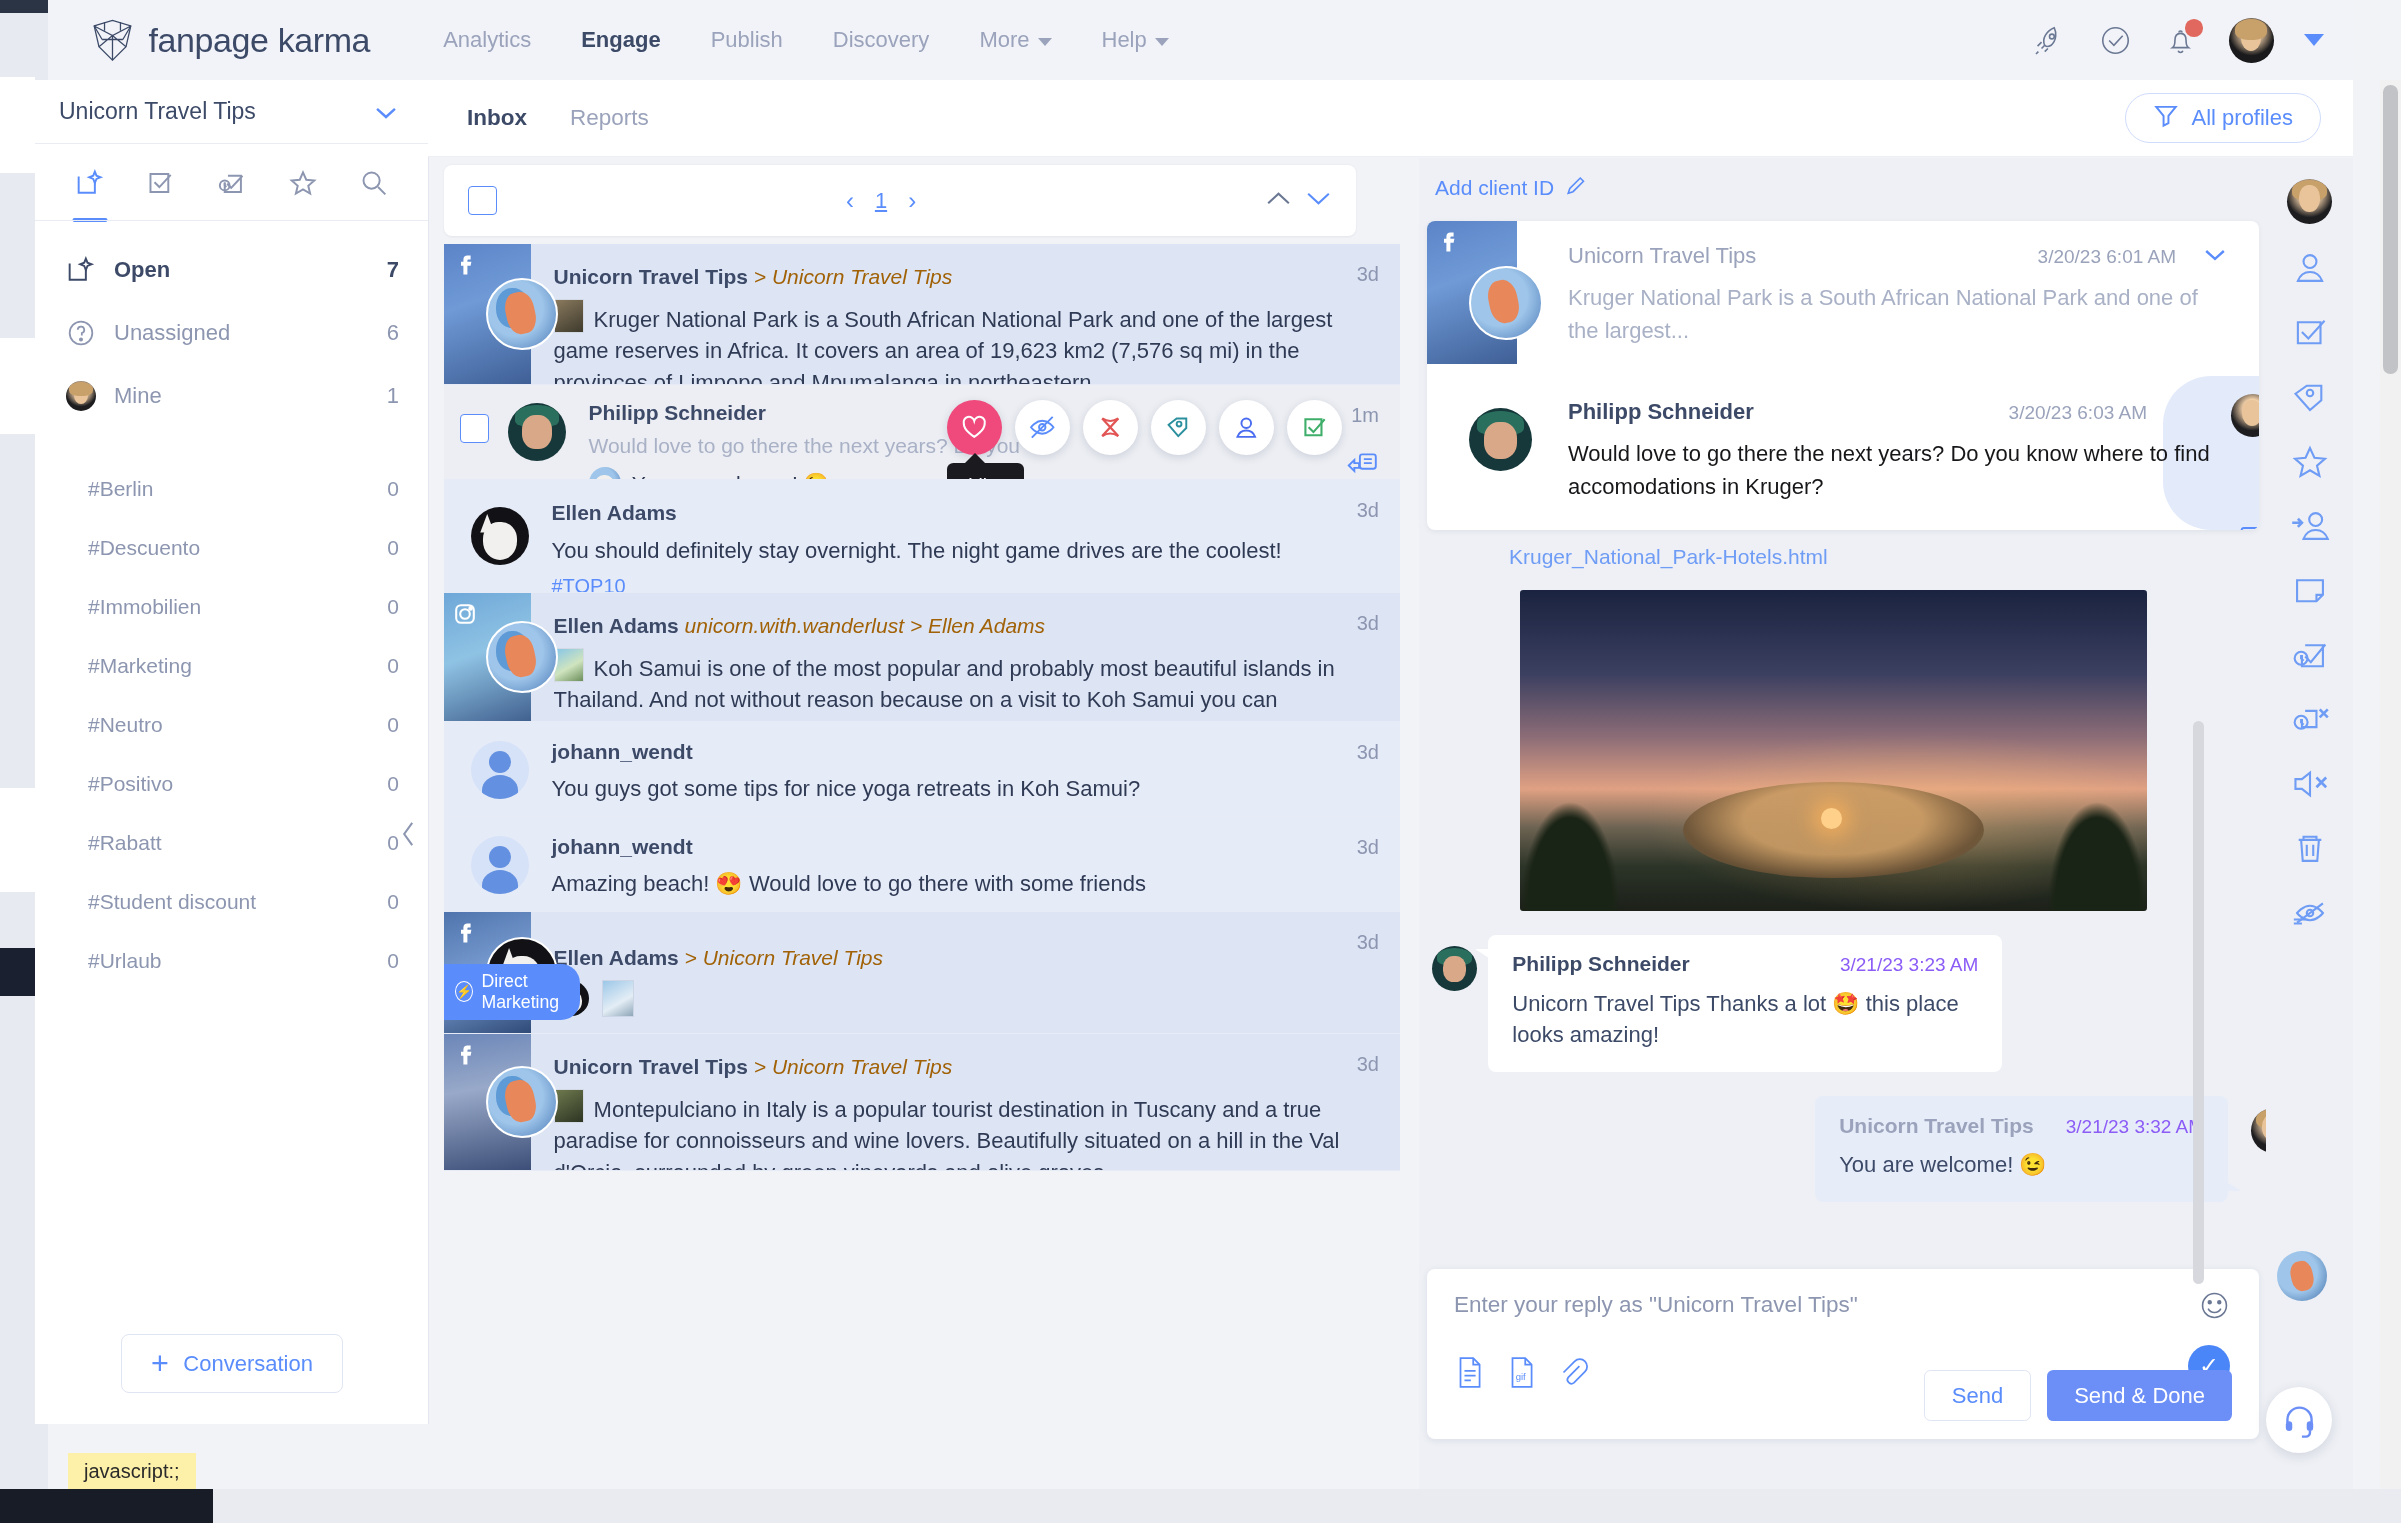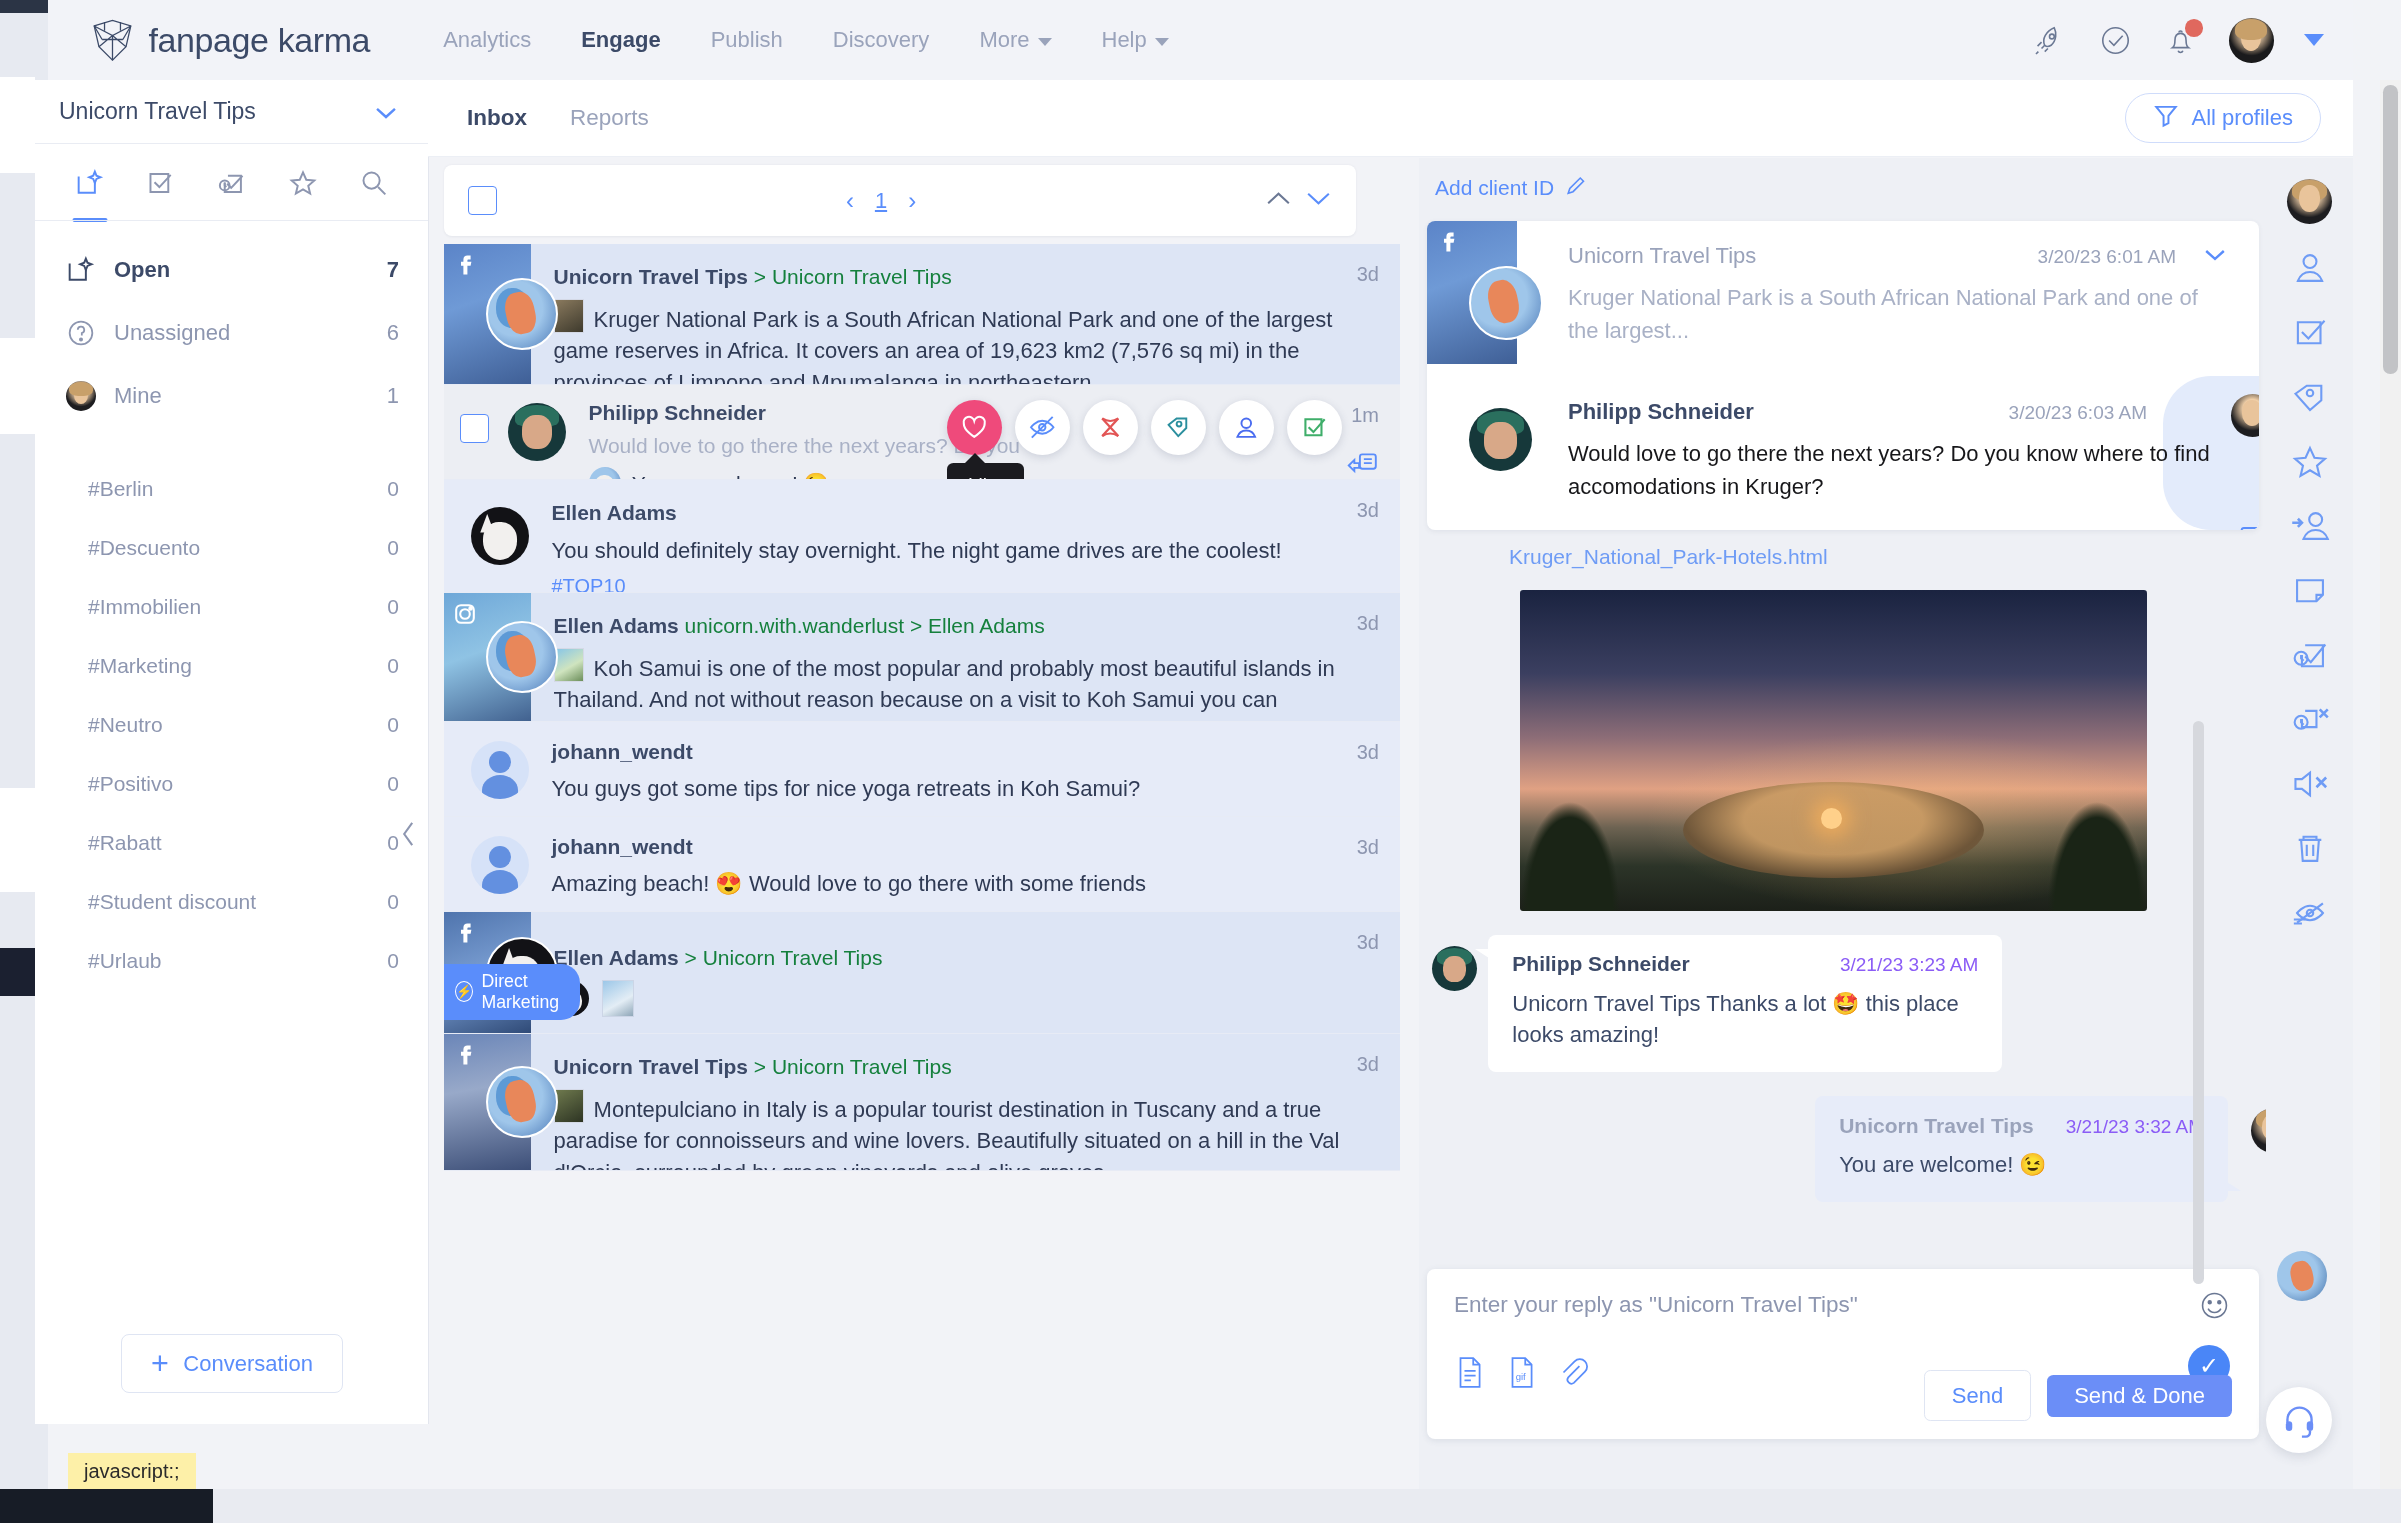--- a/index.html
+++ b/index.html
@@ -137,21 +137,21 @@
   }
   .thumb-av.uni::after{content:"";position:absolute;left:26%;top:18%;width:42%;height:62%;border-radius:42%;background:#e8875a;transform:rotate(-12deg);}
   .thumb-av.uni::before{content:"";position:absolute;left:12%;top:12%;width:48%;height:58%;border-radius:48%;background:#5d9ad6;}
   .thumb-av.cat{background:#121216;}
   .thumb-av.cat::after{content:"";position:absolute;left:22%;top:26%;width:56%;height:62%;border-radius:46% 46% 50% 50%;background:#f2f0ee;}
   .thumb-av.cat::before{content:"";position:absolute;left:20%;top:14%;width:22%;height:30%;background:#f2f0ee;clip-path:polygon(0 100%,50% 0,100% 100%);}
 
   .msg .body { flex: 1; padding: 21px 24px 21px 22.5px; min-width:0; }
   .msg .head { font-size: 21px; margin-bottom: 9.6px; }
   .msg .head b { color: #3c4a68; }
-  .msg .head span { color: #15803d; font-weight: normal; }
+  .msg .head span { color: #a16207; font-weight: normal; font-style: italic; }
   .msg .text { font-size: 22px; line-height: 1.46; color: #2f3a54; }
   .msg .text.muted { color: #a9b1c6; }
   .msg .preview-thumb {
     display:inline-block; width: 30.5px; height: 34px; vertical-align: -6.4px; margin-right: 9.6px;
     background: linear-gradient(150deg,#8a7a5e,#3e3a2d); border:0.8px solid #d4d9e6;
   }
   .msg .preview-thumb.b { background: linear-gradient(150deg,#86c5e8,#cfe4bf 55%,#6b8e5a); }
   .msg .preview-thumb.c { background: linear-gradient(150deg,#6f7a4e,#2d3423); }
   .msg .tag { font-size: 20px; color: #5a8dfb; margin-top: 8px; }
   .msg .time { position: absolute; right: 21px; top: 19px; font-size: 20px; color: #8d96b0; }
@@ -262,21 +262,21 @@
 
   .composer {
     position: absolute; left: 8px; bottom: 53px; width: 832px; height: 170px;
     background: #fff; border-radius: 8px; box-shadow: 0 1.6px 6.4px rgba(60,74,104,.10);
     padding: 22.5px 27px 19px;
   }
   .composer .ph { font-size: 22.5px; color: #8d96b0; }
   .comp-foot { position:absolute; left: 27px; right: 27px; bottom: 17.7px; display:flex; align-items:center; }
   .comp-foot .ic { color: #5a8dfb; margin-right: 21px; cursor:pointer;}
   .btn-send { border:0.8px solid #dfe5f3; border-radius: 6.4px; height: 51px; padding: 0 27px; display:flex;align-items:center; color:#5a8dfb; font-size:22px; background:#fff; cursor:pointer;}
-  .btn-done { background:#6b8ef7; color:#fff; border-radius:6.4px; height:42px; padding:0 27px; display:flex;align-items:center;font-size:22px;margin-left:16px;cursor:pointer;}
+  .btn-done { background:#6b8ef7; color:#fff; border-radius:6.4px; height:51px; padding:0 27px; display:flex;align-items:center;font-size:22px;margin-left:16px;cursor:pointer;}
   .smiley { position:absolute; right: 27px; top: 19px; color:#6b7894; width:35px;height:35px; cursor:pointer;}
   .bluecheck { position:absolute; right: 29px; top: 76px; width:42px;height:42px;border-radius:50%;background:#4a86f7;display:flex;align-items:center;justify-content:center;color:#fff;font-size:24px; cursor:pointer;}
 
   
   .rail { position: absolute; right: 48px; top: 158px; width: 87px; height: 1334px; background:#eef0f5; display:flex; flex-direction:column; align-items:center; padding-top: 21px; gap: 22.5px;}
   .rail .r-av { width: 45px; height: 45px; border-radius:50%; overflow:hidden; background: radial-gradient(circle at 50% 34%, #f0cfa8 0 26%, #1d1d20 62%); position:relative;}
   .rail .r-av::after{content:"";position:absolute;left:26%;top:14%;width:48%;height:60%;border-radius:46% 46% 50% 50%;background:#e9c49b;}
   .rail .r-av::before{content:"";position:absolute;left:12%;top:2%;width:76%;height:46%;border-radius:50% 50% 40% 40%;background:#c8a06a;}
   .rail .ric { width: 42px; height: 42px; color:#6f9cf5; cursor:pointer;}
 

